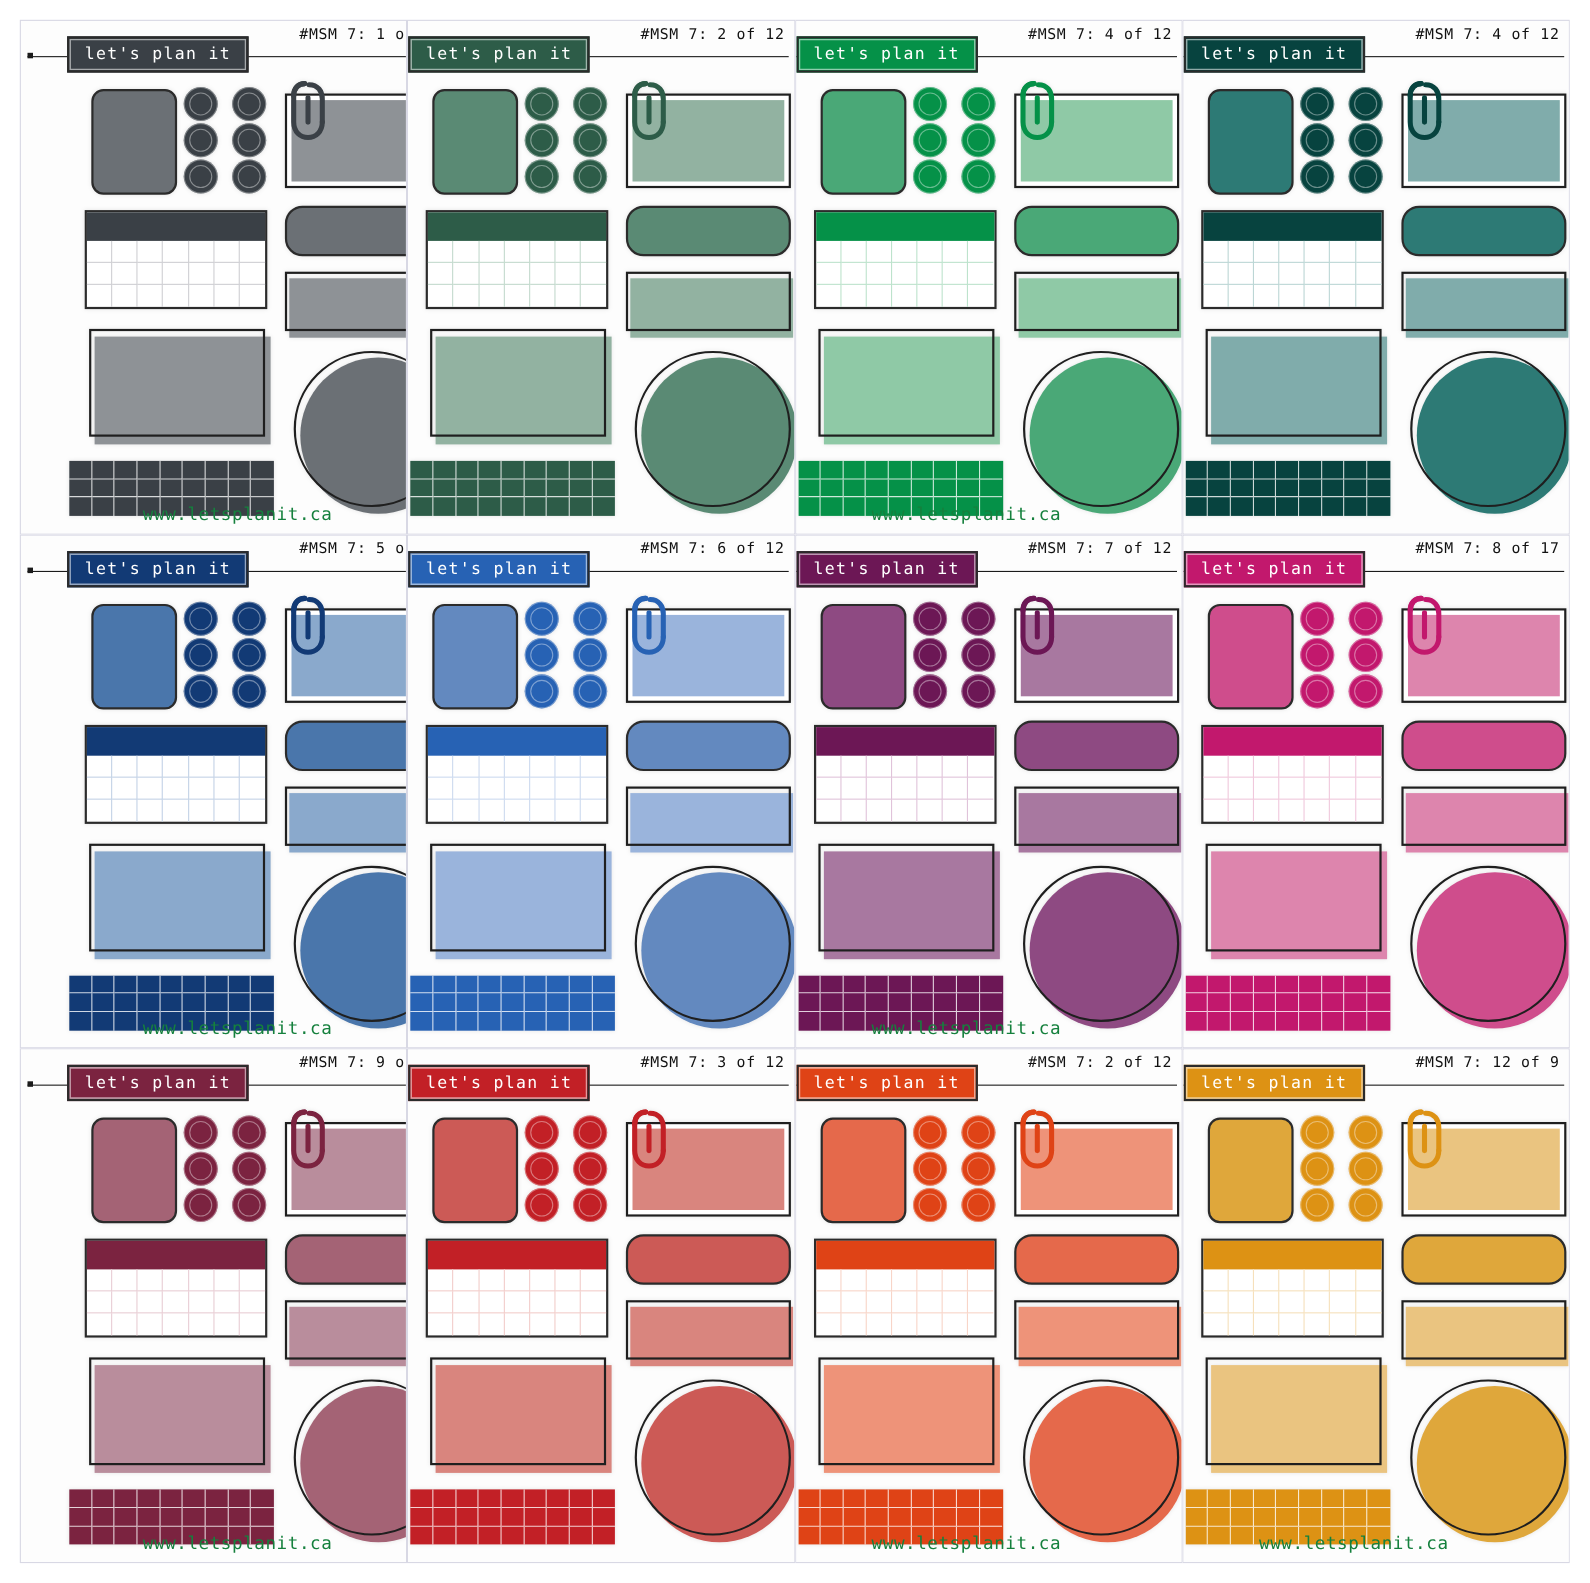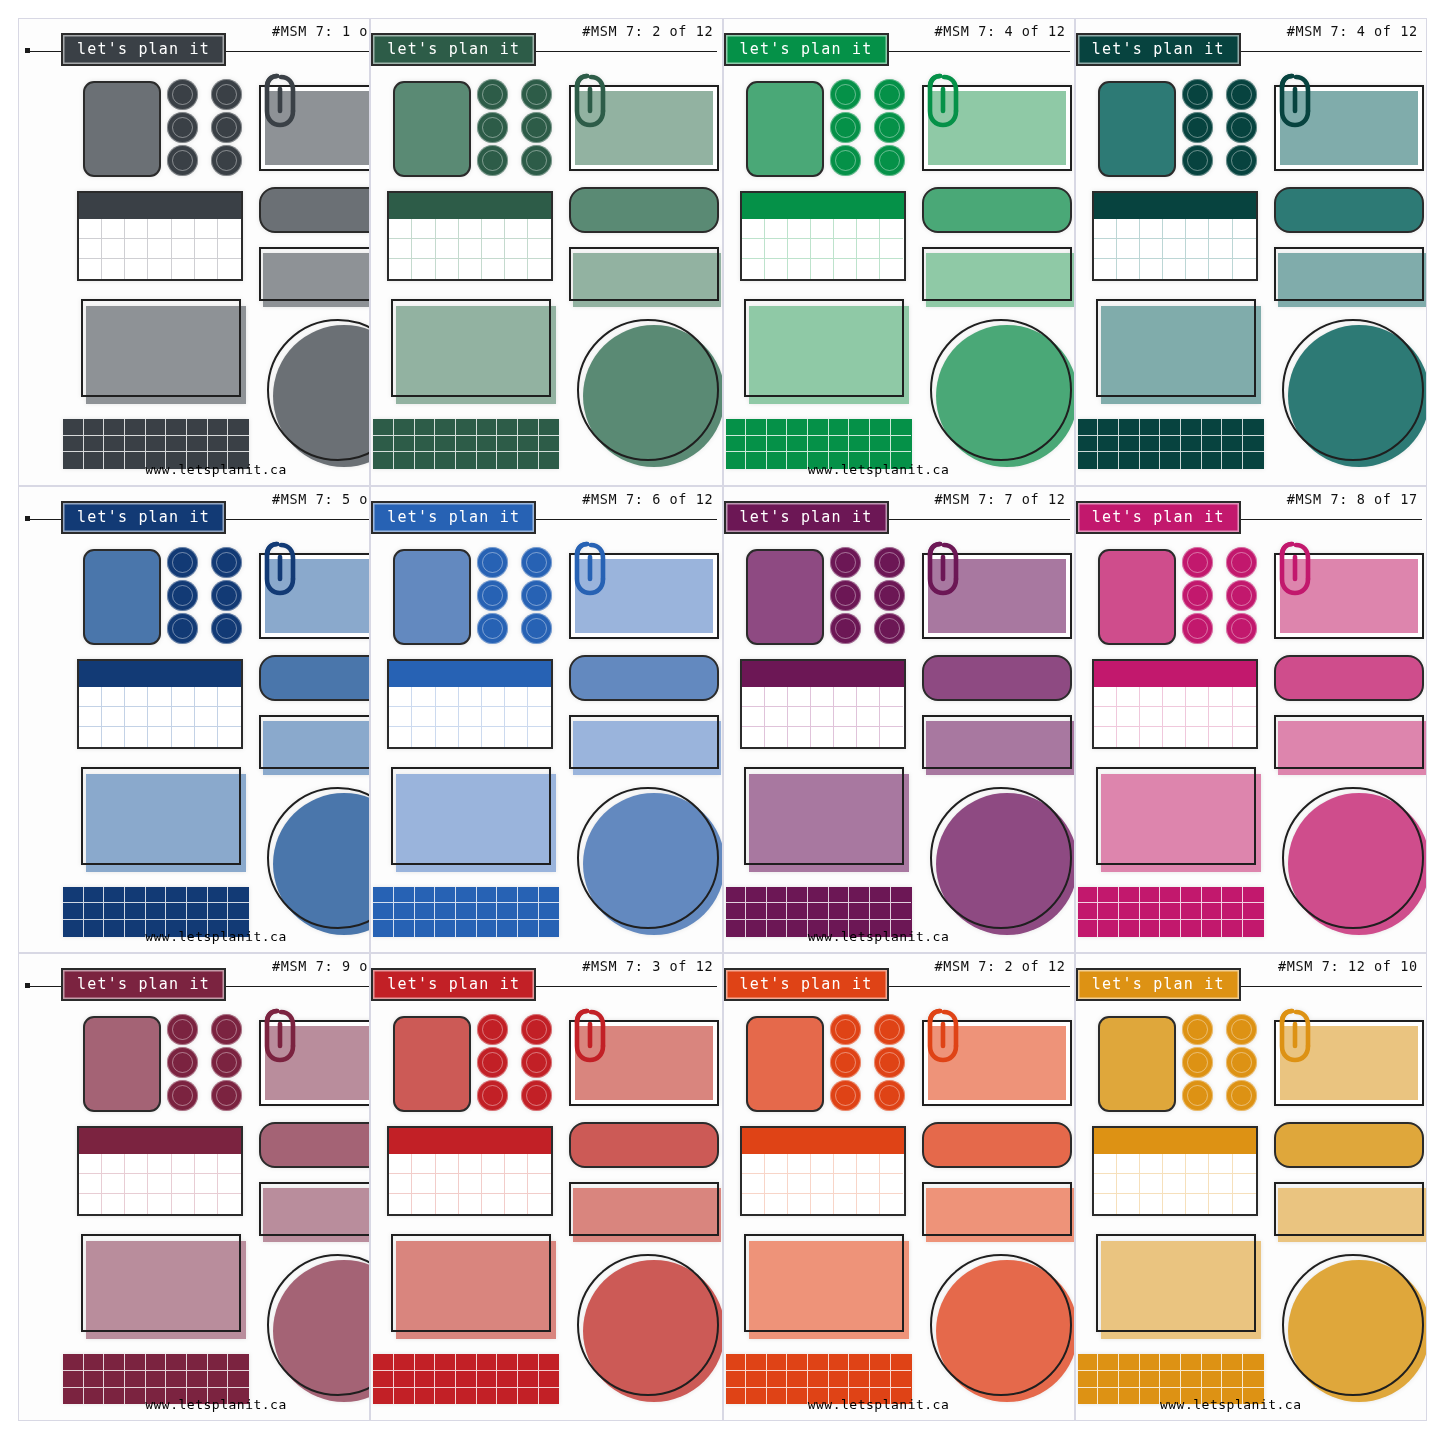--- a/index.html
+++ b/index.html
@@ -142,21 +142,21 @@
   .circle{
     position:absolute;left:248px;top:248px;width:150px;height:150px;
   }
   .circle .fill{position:absolute;left:6px;top:6px;width:142px;height:142px;border-radius:50%;}
   .circle .ring{position:absolute;left:0;top:0;width:142px;height:142px;border-radius:50%;
     border:2.6px solid #1f1f1f;box-sizing:border-box;}
 
   
   .foot{
     position:absolute;left:0;right:0;bottom:8px;text-align:center;
-    font-size:13px;letter-spacing:.5px;color:#000000;
+    font-size:16px;letter-spacing:.5px;color:#15803d;
   }
 </style>
 </head>
 <body>
 
 <div id="sheet">
   <div id="grid">
       <div class="cell">
         <div class="card c0">
           <div class="hdr">
@@ -1242,21 +1242,21 @@
             </div>
           </div>
           <div class="foot">www.letsplanit.ca</div>
         </div>
       </div>
       <div class="cell">
         <div class="card c3">
           <div class="hdr">
             <div class="hdr-line"></div>
             <div class="title-tag" style="background:#dd9214;">let's plan it</div>
-            <div class="pagenum">#MSM 7: 12 of 10</div>
+            <div class="pagenum">#MSM 7: 12 of 9</div>
           </div>
           <div class="body">
             <div class="tall-rect shadowbox" style="background: rgb(223, 167, 59);"></div>
             <div class="dots">
               <div class="dot shadowbox" style="left: 0px; top: 0px; background: rgb(221, 146, 20);"></div>
               <div class="dot shadowbox" style="left: 44px; top: 0px; background: rgb(221, 146, 20);"></div>
               <div class="dot shadowbox" style="left: 0px; top: 33px; background: rgb(221, 146, 20);"></div>
               <div class="dot shadowbox" style="left: 44px; top: 33px; background: rgb(221, 146, 20);"></div>
               <div class="dot shadowbox" style="left: 0px; top: 66px; background: rgb(221, 146, 20);"></div>
               <div class="dot shadowbox" style="left: 44px; top: 66px; background: rgb(221, 146, 20);"></div>

